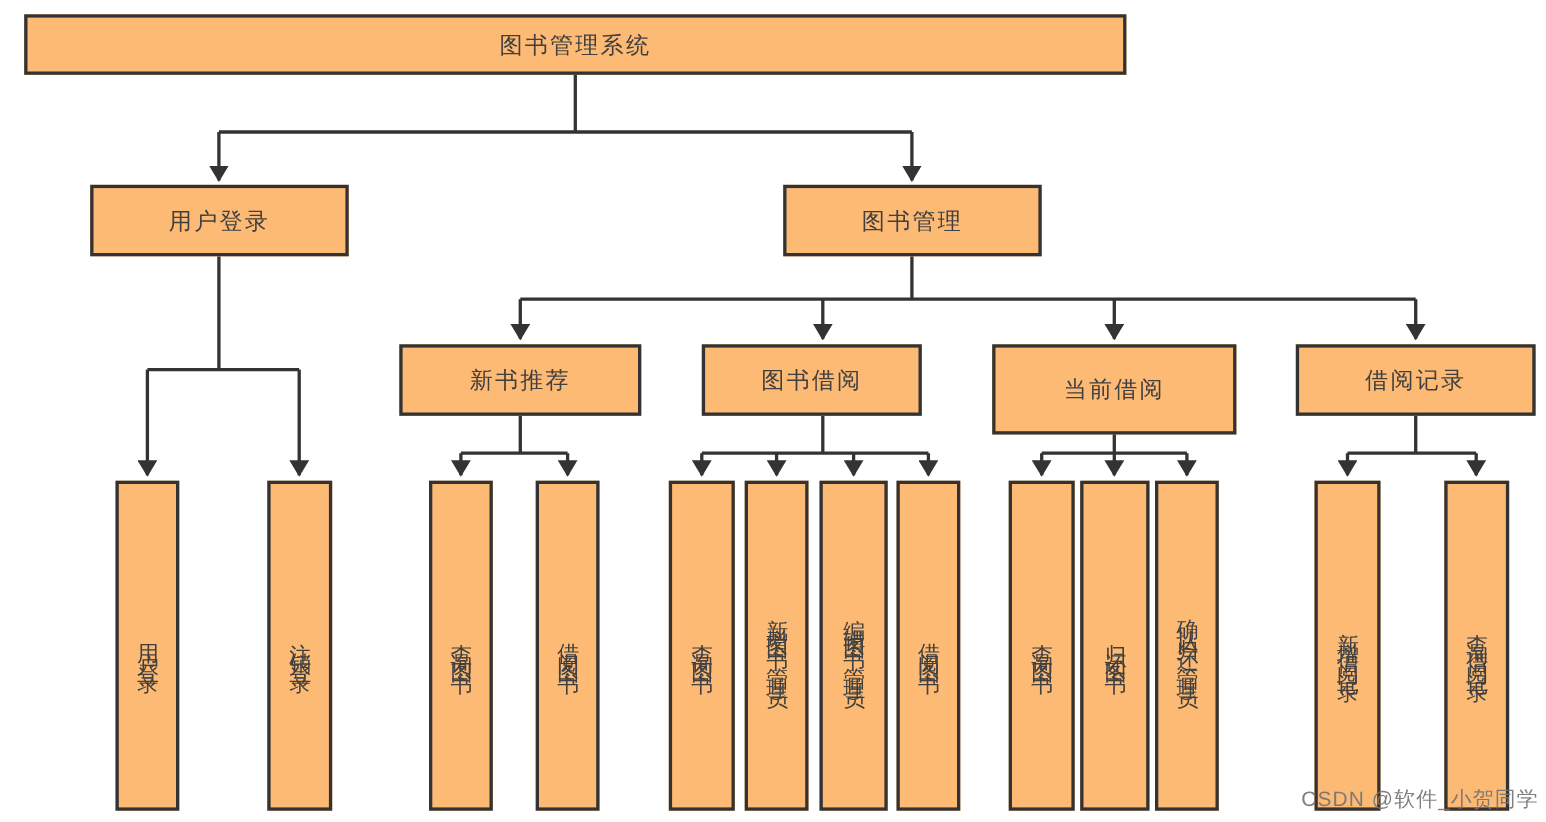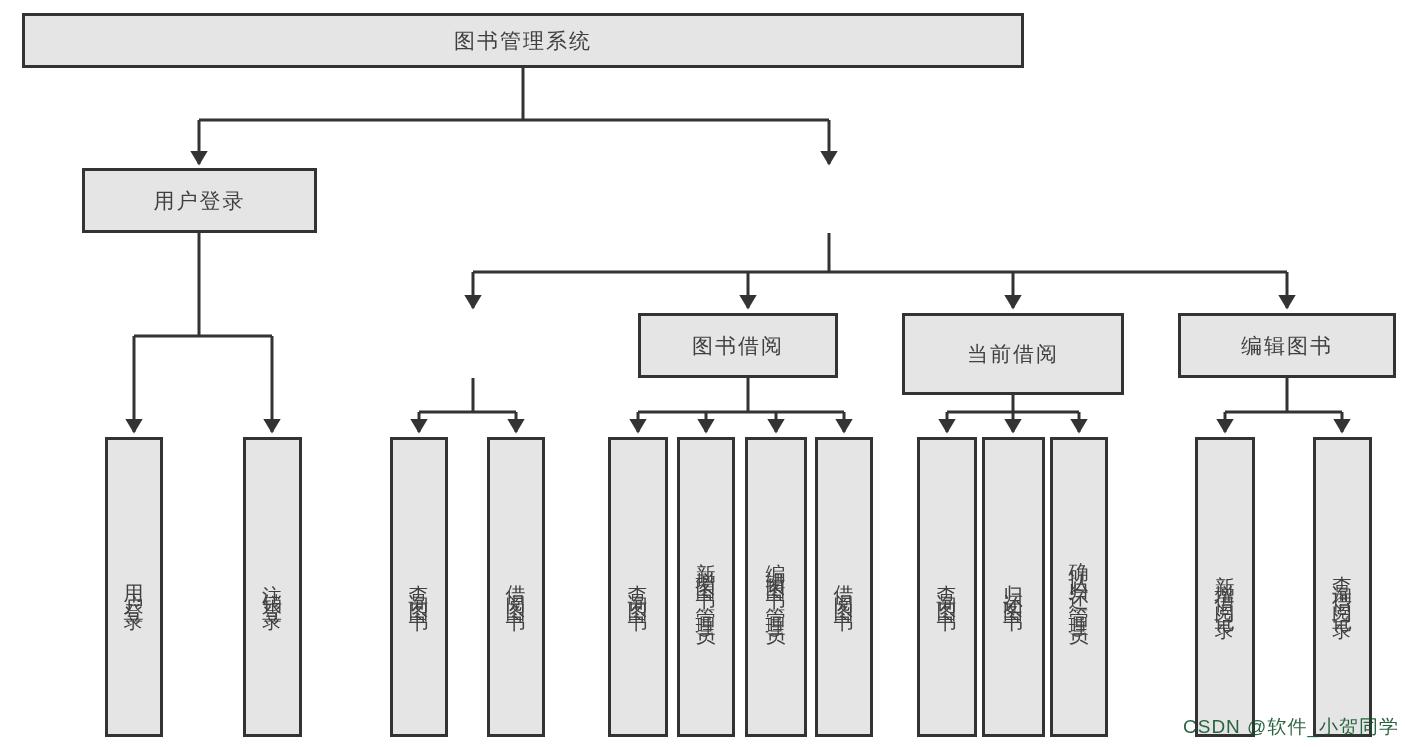--- a/index.html
+++ b/index.html
@@ -11,21 +11,21 @@
     font-family:"Liberation Sans", sans-serif;
   }
   .connectors {
     position:absolute; left:0; top:0; width:1405px; height:747px;
     z-index:1; pointer-events:none;
   }
   .node {
     position:absolute;
     box-sizing:border-box;
     border:3px solid #333333;
-    background:#e5e5e5;
+    background:#fdba74;
     display:flex;
     align-items:center;
     justify-content:center;
     color:#404040;
     z-index:2;
   }
   .h-node {
     font-size:21px;
     letter-spacing:2px;
     white-space:nowrap;
@@ -35,21 +35,21 @@
     text-orientation:mixed;
     font-size:20px;
     letter-spacing:9px;
     line-height:1;
   }
   .watermark {
     position:absolute;
     left:1183px; top:714px;
     font-size:19px;
     letter-spacing:1px;
-    color:#14532d;
+    color:#737373;
     opacity:0.9;
     z-index:3;
     white-space:nowrap;
     text-align:center;
   }
 </style>
 </head>
 <body>
 
 <div class="canvas">
@@ -100,24 +100,26 @@
       <path d="M1287,378 V412"></path>
       <path d="M1225,412 H1342"></path>
       <path d="M1225,412 V432" marker-end="url(#arrow)"></path>
       <path d="M1342,412 V432" marker-end="url(#arrow)"></path>
     </g>
   </svg>
 
   <div class="node h-node" style="left:22px; top:13px; width:1002px; height:55px;">图书管理系统</div>
 
   <div class="node h-node" style="left:82px; top:168px; width:235px; height:65px;">用户登录</div>
+  <div class="node h-node" style="left:712px; top:168px; width:235px; height:65px;">图书管理</div>
 
+  <div class="node h-node" style="left:363px; top:313px; width:220px; height:65px;">新书推荐</div>
   <div class="node h-node" style="left:638px; top:313px; width:200px; height:65px;">图书借阅</div>
   <div class="node h-node" style="left:902px; top:313px; width:222px; height:82px;">当前借阅</div>
-  <div class="node h-node" style="left:1178px; top:313px; width:218px; height:65px;">编辑图书</div>
+  <div class="node h-node" style="left:1178px; top:313px; width:218px; height:65px;">借阅记录</div>
 
   <div class="node v-node" style="left:105px; top:437px; width:58px; height:300px;">用户登录</div>
   <div class="node v-node" style="left:243px; top:437px; width:59px; height:300px;">注销登录</div>
 
   <div class="node v-node" style="left:390px; top:437px; width:58px; height:300px;">查询图书</div>
   <div class="node v-node" style="left:487px; top:437px; width:58px; height:300px;">借阅图书</div>
 
   <div class="node v-node" style="left:608px; top:437px; width:60px; height:300px;">查询图书</div>
   <div class="node v-node" style="left:677px; top:437px; width:58px; height:300px;">新增图书（管理员）</div>
   <div class="node v-node" style="left:745px; top:437px; width:62px; height:300px;">编辑图书（管理员）</div>

